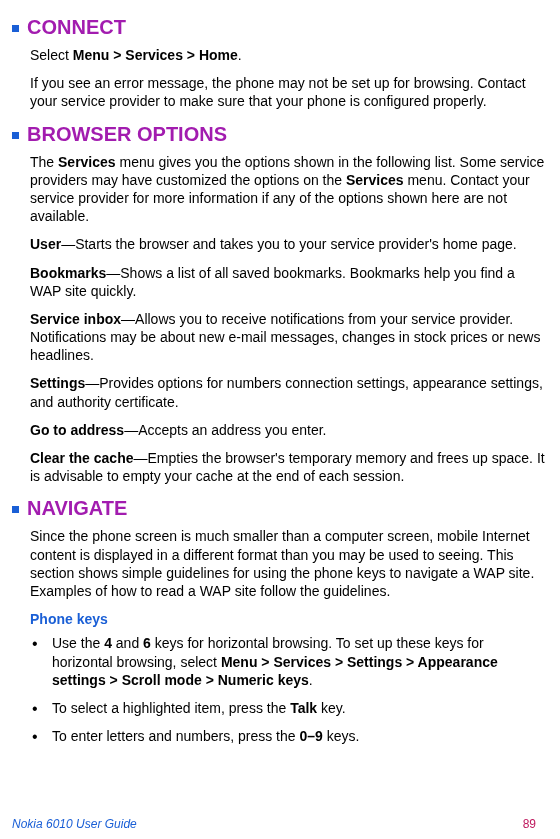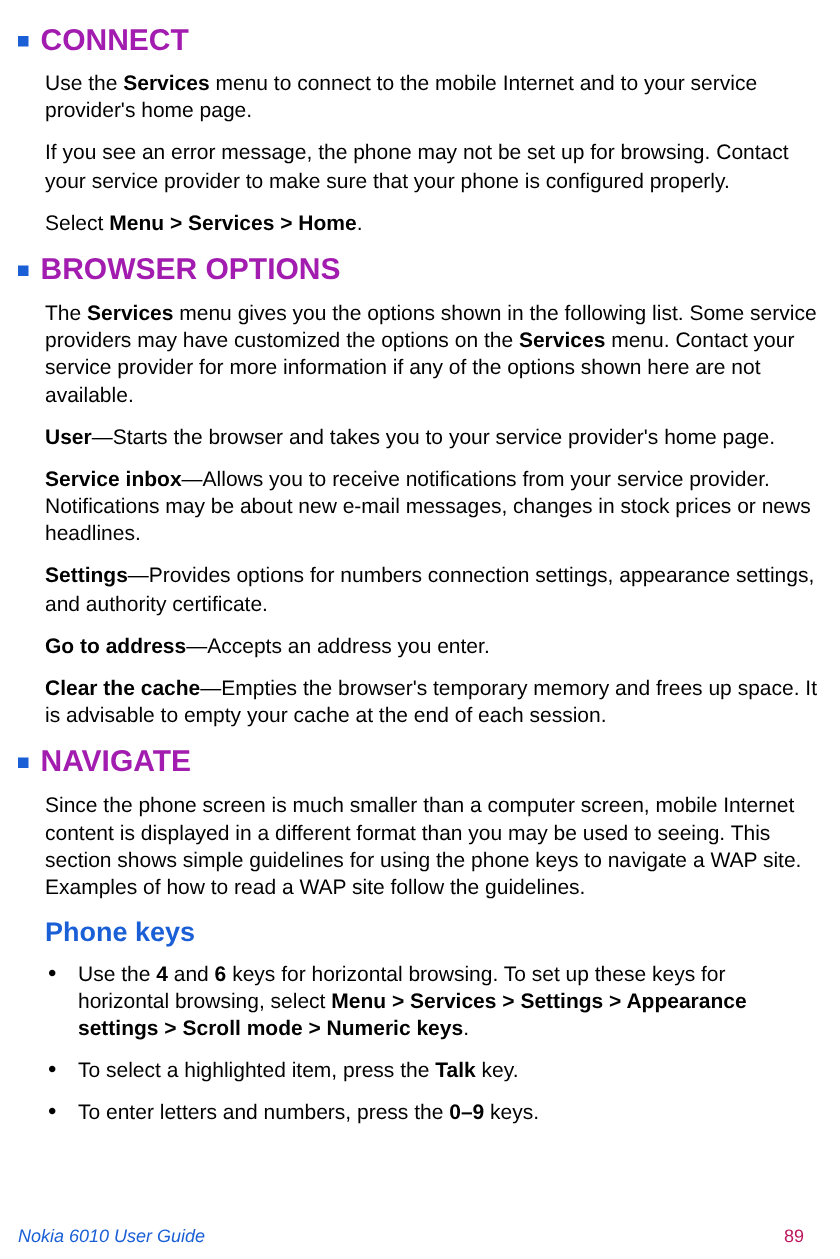--- a/index.html
+++ b/index.html
@@ -25,21 +25,21 @@
   width: 7px; height: 7px;
   background: #1a5fd6;
   margin-right: 8px;
   vertical-align: 2px;
 }
 .body-block { margin-left: 18px; margin-bottom: 10px; }
 .body-block p { margin-bottom: 10px; }
 .sub-head {
   color: #1a5fd6;
   font-weight: bold;
-  font-size: 18px;
+  font-size: 14px;
   margin: 2px 0 6px 18px;
 }
 b { font-weight: bold; }
 ul.bullets { list-style: none; margin-left: 18px; }
 ul.bullets li { position: relative; padding-left: 22px; margin-bottom: 10px; }
 ul.bullets li::before {
   content: "•";
   position: absolute;
   left: 2px; top: 0;
   font-size: 16px;
@@ -57,31 +57,31 @@
 }
 .footer .pg { font-style: normal; color: #be185d; }
 </style>
 </head>
 <body>
 
 <div class="sec-head">
   <span class="bullet-dot"></span><span>CONNECT</span>
 </div>
 <div class="body-block">
-  <p><span>Use the </span><b>Services</b><span> menu to connect to the mobile Internet and to your service provider's home page.</span></p>
+  <p><span>Select </span><b>Menu &gt; Services &gt; Home</b><span>.</span></p>
   <p>If you see an error message, the phone may not be set up for browsing. Contact your service provider to make sure that your phone is configured properly.</p>
-  <p><span>Select </span><b>Menu &gt; Services &gt; Home</b><span>.</span></p>
 </div>
 
 <div class="sec-head">
   <span class="bullet-dot"></span><span>BROWSER OPTIONS</span>
 </div>
 <div class="body-block">
   <p><span>The </span><b>Services</b><span> menu gives you the options shown in the following list. Some service providers may have customized the options on the </span><b>Services</b><span> menu. Contact your service provider for more information if any of the options shown here are not available.</span></p>
   <p><b>User</b><span>—Starts the browser and takes you to your service provider's home page.</span></p>
+  <p><b>Bookmarks</b><span>—Shows a list of all saved bookmarks. Bookmarks help you find a WAP site quickly.</span></p>
   <p><b>Service inbox</b><span>—Allows you to receive notifications from your service provider. Notifications may be about new e-mail messages, changes in stock prices or news headlines.</span></p>
   <p><b>Settings</b><span>—Provides options for numbers connection settings, appearance settings, and authority certificate.</span></p>
   <p><b>Go to address</b><span>—Accepts an address you enter.</span></p>
   <p><b>Clear the cache</b><span>—Empties the browser's temporary memory and frees up space. It is advisable to empty your cache at the end of each session.</span></p>
 </div>
 
 <div class="sec-head">
   <span class="bullet-dot"></span><span>NAVIGATE</span>
 </div>
 <div class="body-block">

